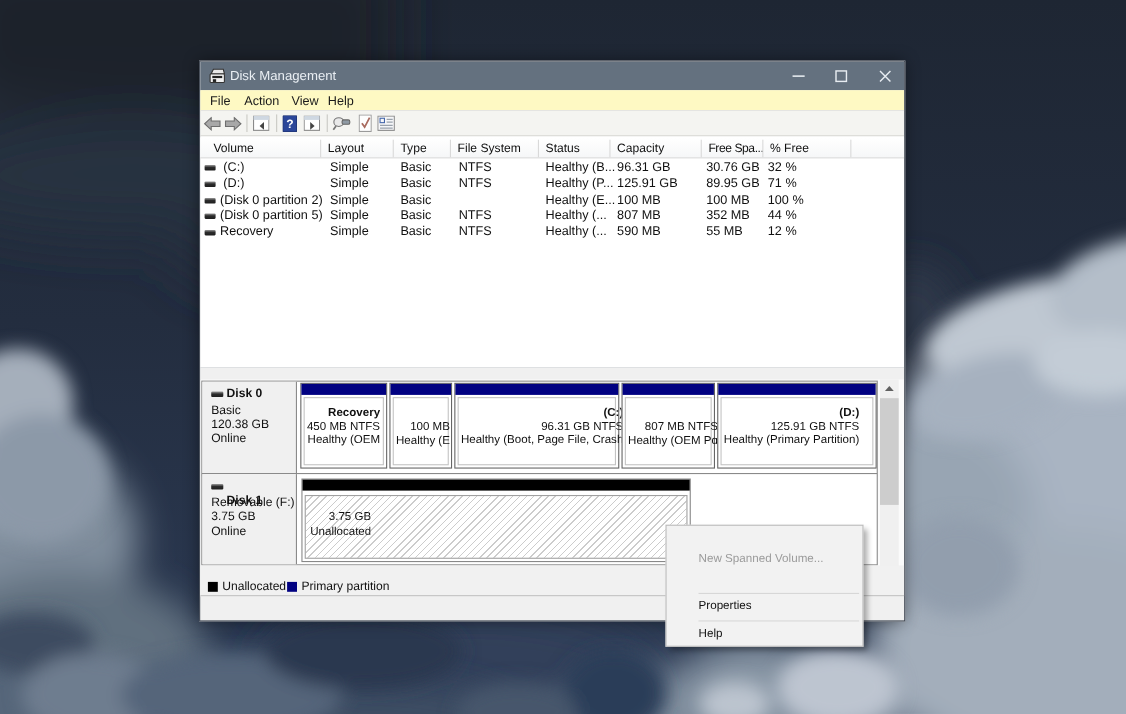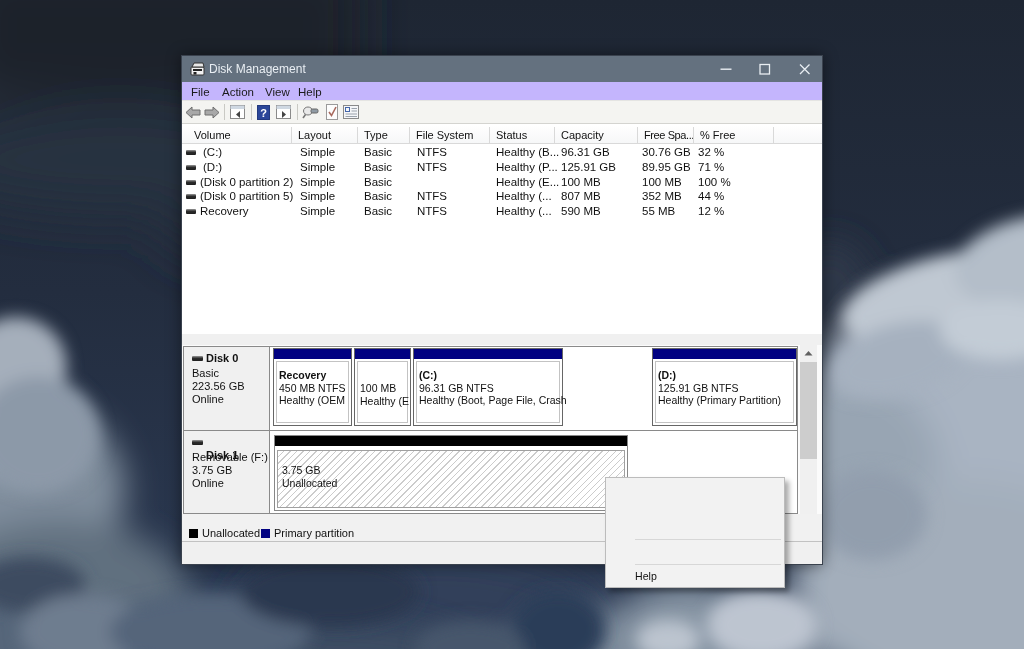--- a/index.html
+++ b/index.html
@@ -2,25 +2,25 @@
 <html><head>
 <meta charset="utf-8">
 <style>
   html,body{margin:0;padding:0;}
   body{width:1024px;height:649px;overflow:hidden;position:relative;
        font-family:"Liberation Sans",sans-serif;}
   .abs{position:absolute;}
   #sky{position:absolute;left:0;top:0;width:1024px;height:649px;}
   #win{position:absolute;left:181px;top:55px;width:642px;height:510px;overflow:hidden;
        background:#f0f0f0;border:1px solid #3a424e;box-sizing:border-box;
-       box-shadow:0 0 14px rgba(0,0,0,.45);}
+       box-shadow:0 0 14px rgba(0,0,0,.45);text-align:right;}
   #titlebar{position:absolute;left:0;top:0;width:640px;height:26px;background:#64717f;}
   #titletxt{position:absolute;left:27px;top:0;height:26px;line-height:27px;
             color:#e9eef3;font-size:12px;}
-  #menubar{position:absolute;left:0;top:26px;width:640px;height:19px;background:#c4b5fd;border-bottom:1px solid #e4e4e2;box-sizing:border-box;}
+  #menubar{position:absolute;left:0;top:26px;width:640px;height:19px;background:#fef9c3;border-bottom:1px solid #e4e4e2;box-sizing:border-box;}
   .menu{position:absolute;top:0;height:19px;line-height:20px;font-size:11.5px;color:#1a1a1a;}
   #toolbar{position:absolute;left:0;top:45px;width:640px;height:23px;background:#f4f4f1;
            border-bottom:1px solid #d4d4d0;box-sizing:border-box;}
   .tsep{position:absolute;top:3px;width:1px;height:16px;background:#c9c9c4;}
   #upper{position:absolute;left:0;top:68px;width:640px;height:211px;background:#fff;border-bottom:1px solid #9aa2ac;box-sizing:border-box;}
   #thead{position:absolute;left:0;top:1px;width:640px;height:19px;
          background:linear-gradient(#ffffff,#f6f7f8);border-bottom:1px solid #d9d9d9;box-sizing:border-box;}
   .hsep{position:absolute;top:2px;width:1px;height:16px;background:#d9d9d9;}
   .hcell{position:absolute;top:0;height:19px;line-height:20px;font-size:11px;color:#111;}
   .trow{position:absolute;left:0;width:640px;height:15px;line-height:15px;font-size:11.5px;color:#111;}
@@ -250,37 +250,42 @@
     </div>
   </div>
 
   <div id="splitter"></div>
   <div id="lower">
     <div class="diskrow" style="top:1px;height:87px">
       <div class="dlabel">
         <div class="vicon" style="left:8px;top:9px;width:11px;height:5px"></div>
         <div class="dlt" style="left:22px;top:5px;font-weight:bold">Disk 0</div>
         <div class="dlt" style="top:20px">Basic</div>
-        <div class="dlt" style="top:33px">223.56 GB</div>
+        <div class="dlt" style="top:33px">120.38 GB</div>
         <div class="dlt" style="top:46px">Online</div>
       </div>
       <div class="part" style="left:89px;top:1px;width:79px;height:78px">
         <div class="stripe"></div>
           <div class="pinner"></div>
         <div class="ptxt" style="top:20px"><b>Recovery</b><br>450 MB NTFS<br>Healthy (OEM</div>
       </div>
       <div class="part" style="left:170px;top:1px;width:57px;height:78px">
         <div class="stripe"></div>
           <div class="pinner"></div>
         <div class="ptxt" style="top:33px">100 MB<br>Healthy (E</div>
       </div>
       <div class="part" style="left:229px;top:1px;width:150px;height:78px">
         <div class="stripe"></div>
           <div class="pinner"></div>
         <div class="ptxt" style="top:20px"><b>(C:)</b><br>96.31 GB NTFS<br>Healthy (Boot, Page File, Crash</div>
+      </div>
+      <div class="part" style="left:381px;top:1px;width:85px;height:78px">
+        <div class="stripe"></div>
+          <div class="pinner"></div>
+        <div class="ptxt" style="top:33px">807 MB NTFS<br>Healthy (OEM Pɑ</div>
       </div>
       <div class="part" style="left:468px;top:1px;width:145px;height:78px">
         <div class="stripe"></div>
           <div class="pinner"></div>
         <div class="ptxt" style="top:20px"><b>(D:)</b><br>125.91 GB NTFS<br>Healthy (Primary Partition)</div>
       </div>
     </div>
     <div class="diskrow" style="top:85px;height:84px">
       <div class="dlabel">
         <div class="vicon" style="left:8px;top:9px;width:11px;height:5px"></div>
@@ -307,16 +312,18 @@
   </div>
   <div id="legend">
     <div class="lsq" style="left:7px;background:#000"></div>
     <span class="ltx" style="left:20px">Unallocated</span>
     <div class="lsq" style="left:79px;background:#010181"></div>
     <span class="ltx" style="left:92px">Primary partition</span>
   </div>
 </div>
 
 <div id="ctxmenu">
+  <div class="mi" style="top:22px;color:#9b9b9b">New Spanned Volume...</div>
   <div class="msep" style="top:61px"></div>
+  <div class="mi" style="top:65px;color:#111">Properties</div>
   <div class="msep" style="top:86px"></div>
   <div class="mi" style="top:90px;color:#111">Help</div>
 </div>
 
 </body></html>

